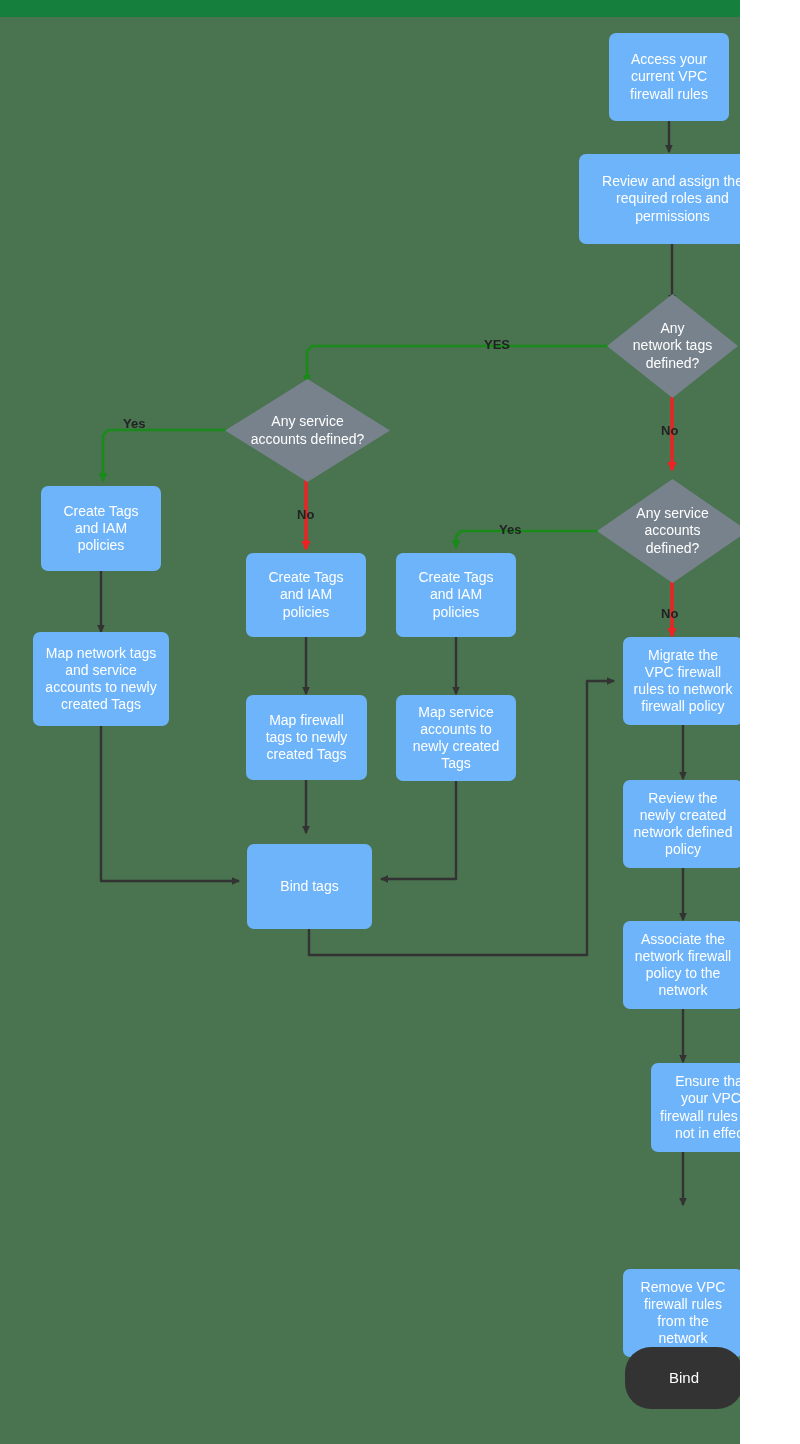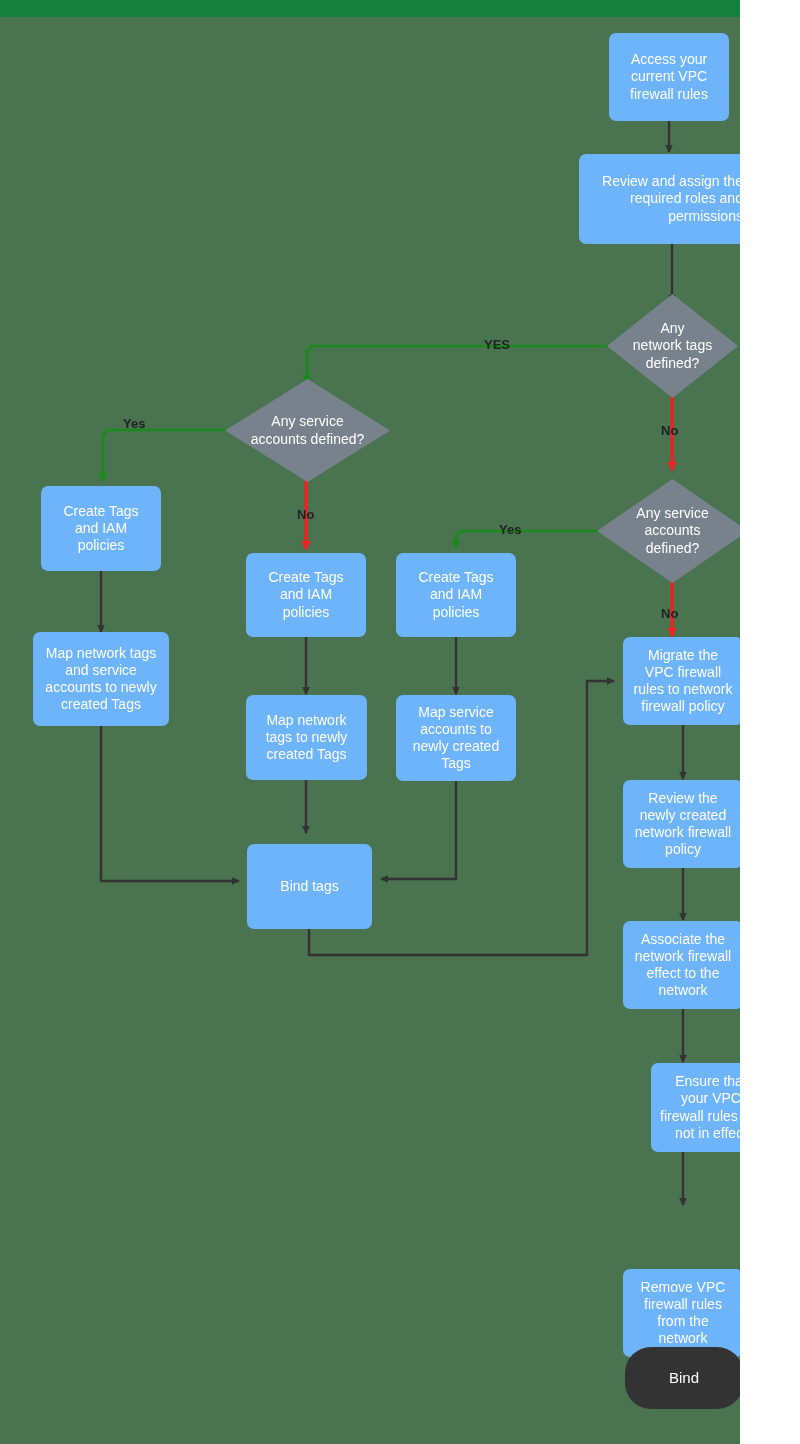--- a/index.html
+++ b/index.html
@@ -126,21 +126,21 @@
       <path d="M672,580 L672,636" marker-end="url(#ah-red)"></path>
     </g>
   </svg>
 
   <div class="node process" style="left:609px; top:33px; width:120px; height:88px;">
     <span>Access your
 current VPC
 firewall rules</span>
   </div>
 
-  <div class="node process" style="left:579px; top:154px; width:187px; height:90px;text-align:right;">
+  <div class="node process" style="left:579px; top:154px; width:187px; height:90px;">
     <span>Review and assign the
 required roles and
 permissions</span>
   </div>
 
   <div class="node decision" style="left:607px; top:294px; width:131px; height:104px;">
     <div class="diamond-shape"></div>
     <span class="diamond-label">Any
 network tags
 defined?</span>
@@ -178,21 +178,21 @@
   </div>
 
   <div class="node process" style="left:33px; top:632px; width:136px; height:94px;">
     <span>Map network tags
 and service
 accounts to newly
 created Tags</span>
   </div>
 
   <div class="node process" style="left:246px; top:695px; width:121px; height:85px;">
-    <span>Map network
+    <span>Map firewall
 tags to newly
 created Tags</span>
   </div>
 
   <div class="node process" style="left:396px; top:695px; width:120px; height:86px;">
     <span>Map service
 accounts  to
 newly created
 Tags</span>
   </div>
@@ -204,28 +204,28 @@
   <div class="node process" style="left:623px; top:637px; width:120px; height:88px;">
     <span>Migrate the
 VPC firewall
 rules to network
 firewall policy</span>
   </div>
 
   <div class="node process" style="left:623px; top:780px; width:120px; height:88px;">
     <span>Review the
 newly created
-network firewall
+network defined
 policy</span>
   </div>
 
   <div class="node process" style="left:623px; top:921px; width:120px; height:88px;">
     <span>Associate the
 network firewall
-effect to the
+policy to the
 network</span>
   </div>
 
   <div class="node process" style="left:651px; top:1063px; width:120px; height:89px;">
     <span>Ensure that
 your VPC
 firewall rules are
 not in effect</span>
   </div>
 

